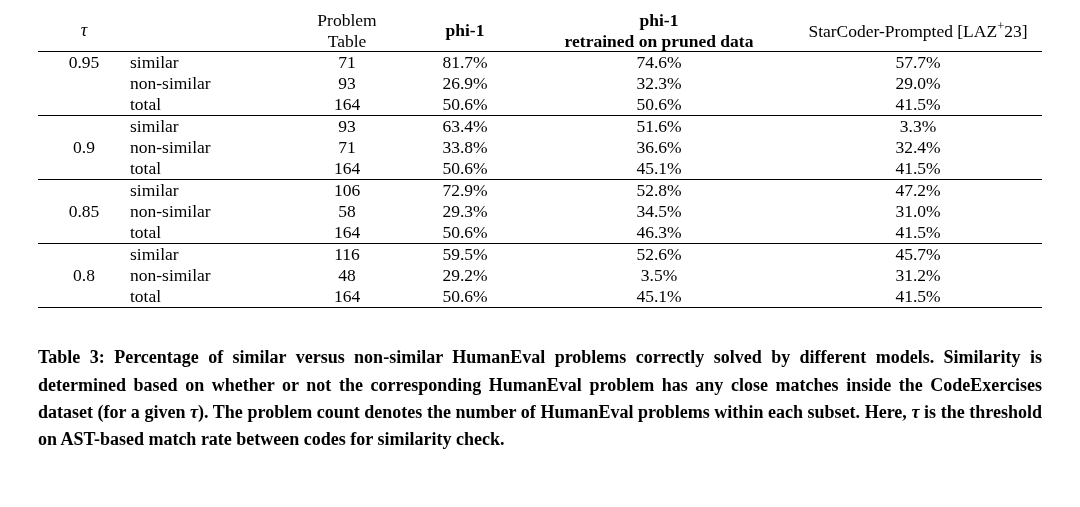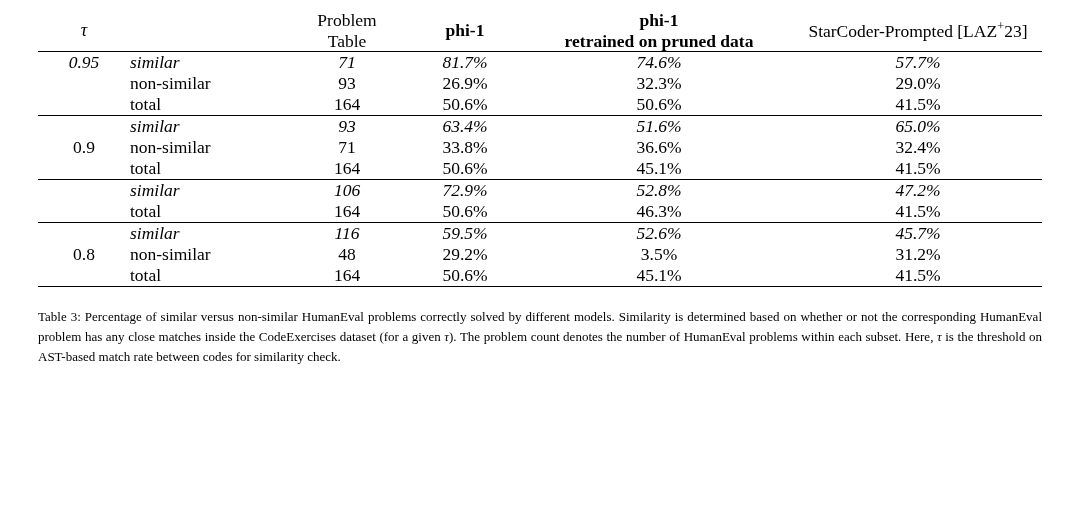--- a/index.html
+++ b/index.html
@@ -26,21 +26,20 @@
     border-collapse: collapse;
     font-size: 17.5px;
     table-layout: fixed;
   }
   table.results td, table.results th {
     padding: 0;
     vertical-align: middle;
   }
   .rule-mid td {
     border-top: 1.1px solid #000;
-    font-style: italic;
   }
   .rule-bottom td {
     border-top: 1.6px solid #000;
   }
   thead th {
     font-weight: normal;
     text-align: center;
     line-height: 1.18;
     padding: 7px 2px 8px 2px;
   }
@@ -64,26 +63,27 @@
   }
   td.kind {
     text-align: left;
     padding-left: 4px;
     margin-left: 47px;
   }
   td.tau-val {
     text-align: center;
   }
   .caption {
-    margin-top: 20px;
+    margin-top: 36px;
     width: 1004px;
-    font-size: 13px;
+    font-size: 18px;
     line-height: 1.52;
     text-align: justify;
     text-justify: inter-word;
+    font-weight: bold;
   }
   .caption .tau-it {
     font-style: italic;
   }
   .sup {
     font-size: 0.72em;
     vertical-align: super;
   }
 </style>
 </head>
@@ -148,21 +148,21 @@
       </tr>
     </tbody>
 
     <tbody>
       <tr class="rule-mid">
         <td></td>
         <td class="kind">similar</td>
         <td>93</td>
         <td>63.4%</td>
         <td>51.6%</td>
-        <td>65.0%</td>
+        <td>3.3%</td>
       </tr>
       <tr>
         <td class="tau-val">0.9</td>
         <td class="kind">non-similar</td>
         <td>71</td>
         <td>33.8%</td>
         <td>36.6%</td>
         <td>32.4%</td>
       </tr>
       <tr>
@@ -178,20 +178,28 @@
     <tbody>
       <tr class="rule-mid">
         <td></td>
         <td class="kind">similar</td>
         <td>106</td>
         <td>72.9%</td>
         <td>52.8%</td>
         <td>47.2%</td>
       </tr>
       <tr>
+        <td class="tau-val">0.85</td>
+        <td class="kind">non-similar</td>
+        <td>58</td>
+        <td>29.3%</td>
+        <td>34.5%</td>
+        <td>31.0%</td>
+      </tr>
+      <tr>
         <td></td>
         <td class="kind">total</td>
         <td>164</td>
         <td>50.6%</td>
         <td>46.3%</td>
         <td>41.5%</td>
       </tr>
     </tbody>
 
     <tbody>

